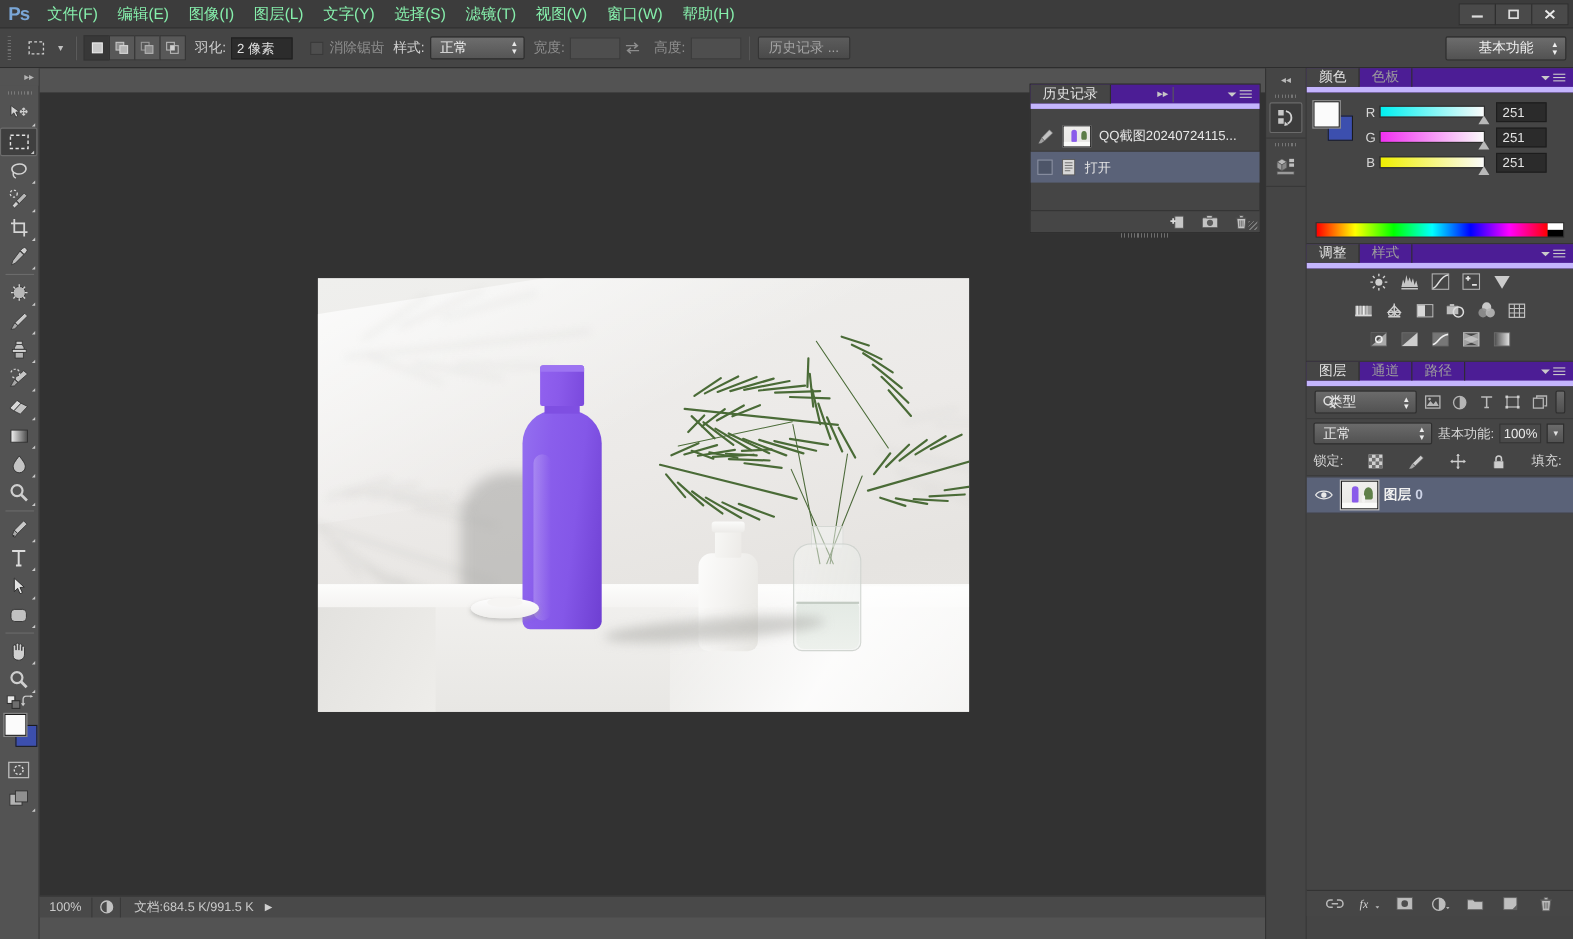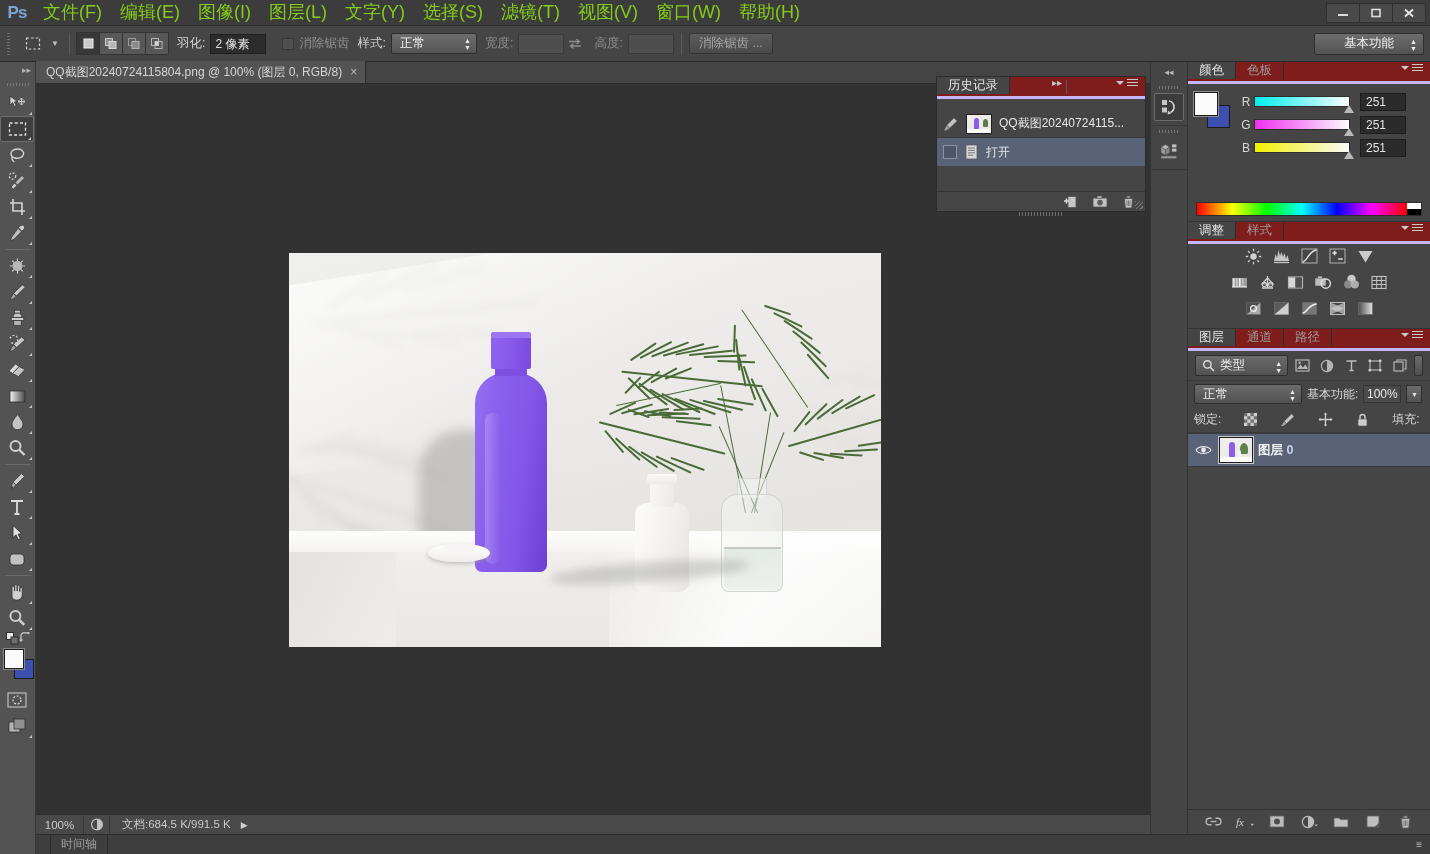--- a/index.html
+++ b/index.html
@@ -20,21 +20,21 @@
     display:flex; align-items:center;
     border-bottom:1px solid #2b2b2b;
   }
   .ps-logo {
     width:34px; height:26px; display:flex; align-items:center; justify-content:center;
     color:#7aa6d6; font-weight:bold; font-size:17px; letter-spacing:-1px;
     font-family:"Liberation Sans",sans-serif;
   }
   .menu { display:flex; align-items:center; height:26px; }
   .menu-item {
-    padding:3px 9px 4px 9px; color:#84cc16; font-size:18px; line-height:16px; white-space:nowrap;
+    padding:3px 9px 4px 9px; color:#86efac; font-size:14px; line-height:16px; white-space:nowrap;
     cursor:default;
   }
   .win-btns { margin-left:auto; display:flex; height:20px; margin-right:4px; }
   .win-btn {
     width:34px; height:20px; background:#4a4a4a; border:1px solid #2e2e2e;
     margin-left:-1px; display:flex; align-items:center; justify-content:center;
     color:#d8d8d8; font-size:11px;
   }
   .win-btn svg { display:block; }
 
@@ -297,22 +297,22 @@
   .md-btn {
     width:30px; height:28px; margin:0 auto; display:flex; align-items:center; justify-content:center;
     border-radius:2px;
   }
   .md-btn.active { background:#3c3c3c; border:1px solid #6b6b6b; }
 
   
   .rightdock { position:absolute; left:1188px; top:62px; width:242px; height:792px; background:#454545; }
   .panel { background:#454545; }
   .ptabs {
-    display:flex; height:22px; background:#7f1d1d; border-bottom:3px solid #c4b5fd;
-    align-items:flex-start; position:relative;
+    display:flex; height:22px; background:#4c1d95; border-bottom:5px solid #c4b5fd;
+    align-items:center; position:relative;
   }
   .ptab {
     padding:0 11px; display:flex; align-items:center; font-size:12.5px; color:#9c9c9c;
     border-right:1px solid #2d2d2d;
   }
   .ptab.active { background:#454545; color:#e2e2e2; }
   .pmenu { margin-left:auto; display:flex; align-items:center; padding:0 7px; }
   .pmenu .bars { width:11px; }
   .pmenu .bars i { display:block; height:1px; background:#cacaca; margin:2px 0; }
   .pmenu .tri { width:0;height:0;border-left:4px solid transparent;border-right:4px solid transparent;border-top:4px solid #cacaca; margin-right:3px; }
@@ -345,21 +345,21 @@
   .adj-row { display:flex; justify-content:center; gap:8px; padding:2px 0 4px 0; }
   .adj-ico {
     width:20px; height:20px; display:flex; align-items:center; justify-content:center;
   }
 
   
   .filter-row { display:flex; align-items:center; height:30px; padding:0 7px; gap:5px; border-bottom:1px solid #3a3a3a;}
   .filter-select {
     position:relative; width:96px; height:21px; background:linear-gradient(#6b6b6b,#525252);
     border:1px solid #2e2e2e; border-radius:2px; color:#ececec; font-size:12.5px;
-    display:flex; align-items:center; padding-left:24px;
+    display:flex; align-items:center; padding-left:12px;
   }
   .filter-select .spin { position:absolute; right:5px; top:4px; font-size:7px; line-height:7px; }
   .filter-ico { width:20px; height:20px; display:flex; align-items:center; justify-content:center; }
   .filter-toggle { width:9px; height:21px; margin-left:auto; background:linear-gradient(#6b6b6b,#4e4e4e); border:1px solid #2e2e2e; border-radius:2px;}
   .blend-row { display:flex; align-items:center; height:26px; padding:0 6px; gap:5px; }
   .blend-select {
     position:relative; width:108px; height:20px; background:linear-gradient(#6b6b6b,#525252);
     border:1px solid #2e2e2e; border-radius:2px; color:#ececec; font-size:12.5px;
     display:flex; align-items:center; padding-left:8px;
   }
@@ -510,21 +510,21 @@
     <div style="width:22px;display:flex;align-items:center;justify-content:center">
       <svg width="14" height="11" viewBox="0 0 14 11">
         <path d="M1 3.5 H11 M8.5 1 L11.5 3.5 L8.5 6" fill="none" stroke="#8d8d8d" stroke-width="1.3"></path>
         <path d="M13 8 H3 M5.5 5.5 L2.5 8 L5.5 10.5" fill="none" stroke="#8d8d8d" stroke-width="1.3"></path>
       </svg>
     </div>
     <div class="opt-label dim">高度:</div>
     <div class="opt-input dim" style="width:46px"></div>
 
     <div class="opt-sep"></div>
-    <div class="opt-button">消除锯齿 ...</div>
+    <div class="opt-button">历史记录 ...</div>
 
     <div class="ws-select">
       <span>基本功能</span>
       <span class="spin">▲<br>▼</span>
     </div>
   </div>
 
   <div class="toolbar">
     <div class="tb-collapse">▸▸</div>
     <div class="tb-grip">
@@ -733,26 +733,20 @@
 
     <div class="tool">
       <svg width="19" height="16" viewBox="0 0 19 16">
         <rect x="1" y="4" width="11" height="10" fill="#b4b4b4" stroke="#2f2f2f" stroke-width=".8"></rect>
         <rect x="6" y="1" width="11" height="10" fill="#8f8f8f" stroke="#2f2f2f" stroke-width=".8"></rect>
       </svg>
       <span class="tri"></span>
     </div>
   </div>
 
-  <div class="tabstrip">
-    <div class="doctab">
-      <span>QQ截图20240724115804.png @ 100% (图层 0, RGB/8)</span>
-      <span class="x">×</span>
-    </div>
-  </div>
 
   <div class="canvas-area">
     <div class="photo">
       <div class="bg-wall"></div>
       <div class="wall-sheen"></div>
 
       <div class="frond-shadow" style="left:-2%;top:46%;width:30%;height:34%;transform:rotate(18deg)">
         <div class="leaf" style="left:0;top:50%;width:100%;height:2.2px;border-radius:2px"></div>
         <div class="leaf" style="left:2%;top:18%;width:34%;height:2px;transform:rotate(-34deg)"></div>
         <div class="leaf" style="left:12%;top:14%;width:38%;height:2px;transform:rotate(-26deg)"></div>
@@ -1388,18 +1382,14 @@
     <span class="sb-icon">
       <svg width="14" height="13" viewBox="0 0 14 13">
         <circle cx="7" cy="6.5" r="5.4" fill="none" stroke="#c2c2c2" stroke-width="1.2"></circle>
         <path d="M7 1.1 A5.4 5.4 0 0 1 7 11.9 Z" fill="#c2c2c2"></path>
       </svg>
     </span>
     <span class="sb-doc">文档:684.5 K/991.5 K</span>
     <span class="sb-arrow">▶</span>
   </div>
 
-  <div class="timelinebar">
-    <span class="tl-tab">时间轴</span>
-    <span class="tl-menu">≡</span>
-  </div>
 
 </div>
 
 </body></html>

